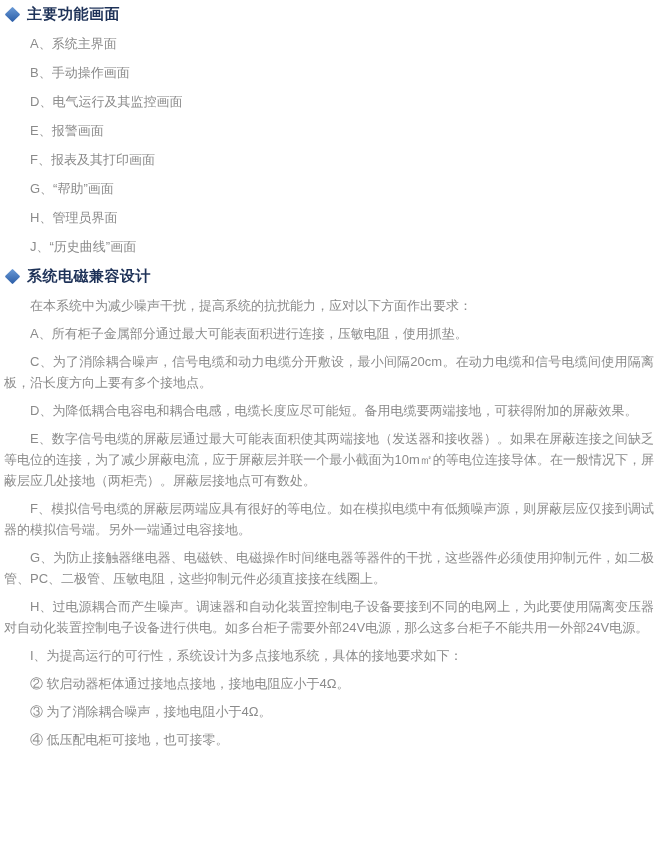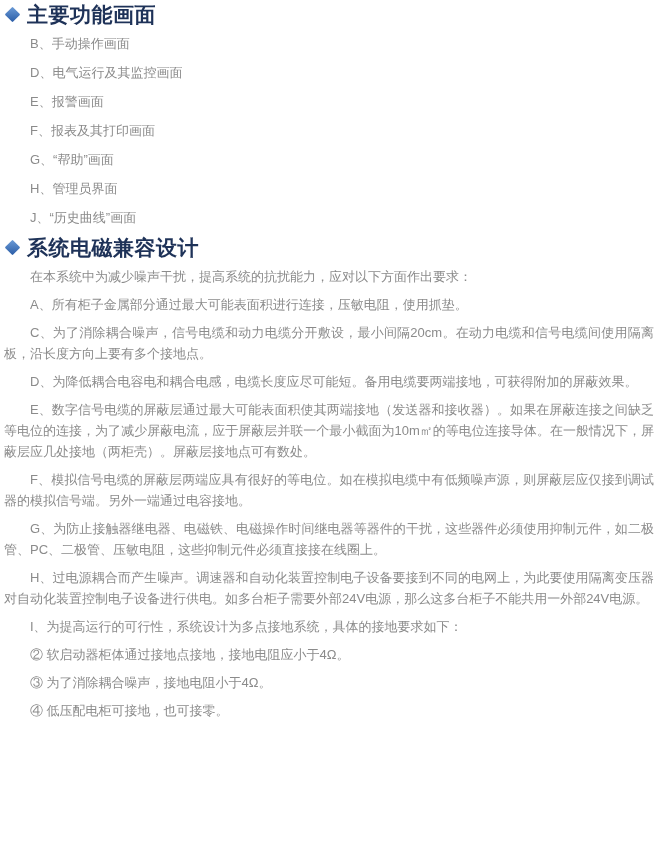--- a/index.html
+++ b/index.html
@@ -28,21 +28,21 @@
   .diamond {
     width: 11px;
     height: 11px;
     flex: none;
     margin: 0 9px 0 3px;
     border-radius: 1px;
     transform: rotate(45deg);
     background: linear-gradient(135deg, #6b9bd7 0%, #2a5ca6 100%);
   }
   .sec-title {
-    font-size: 21px;
+    font-size: 15px;
     font-weight: bold;
     color: #1e3258;
     letter-spacing: 0.5px;
     white-space: nowrap;
   }
   p.item {
     margin: 0 0 8px 0;
     line-height: 21px;
     text-indent: 2em;
   }
@@ -57,20 +57,21 @@
 </head>
 <body>
 
 <div class="doc">
 
   <div class="section">
     <div class="sec-header">
       <span class="diamond"></span>
       <span class="sec-title">主要功能画面</span>
     </div>
+    <p class="item">A、系统主界面</p>
     <p class="item">B、手动操作画面</p>
     <p class="item">D、电气运行及其监控画面</p>
     <p class="item">E、报警画面</p>
     <p class="item">F、报表及其打印画面</p>
     <p class="item">G、“帮助”画面</p>
     <p class="item">H、管理员界面</p>
     <p class="item">J、“历史曲线”画面</p>
   </div>
 
   <div class="section">

